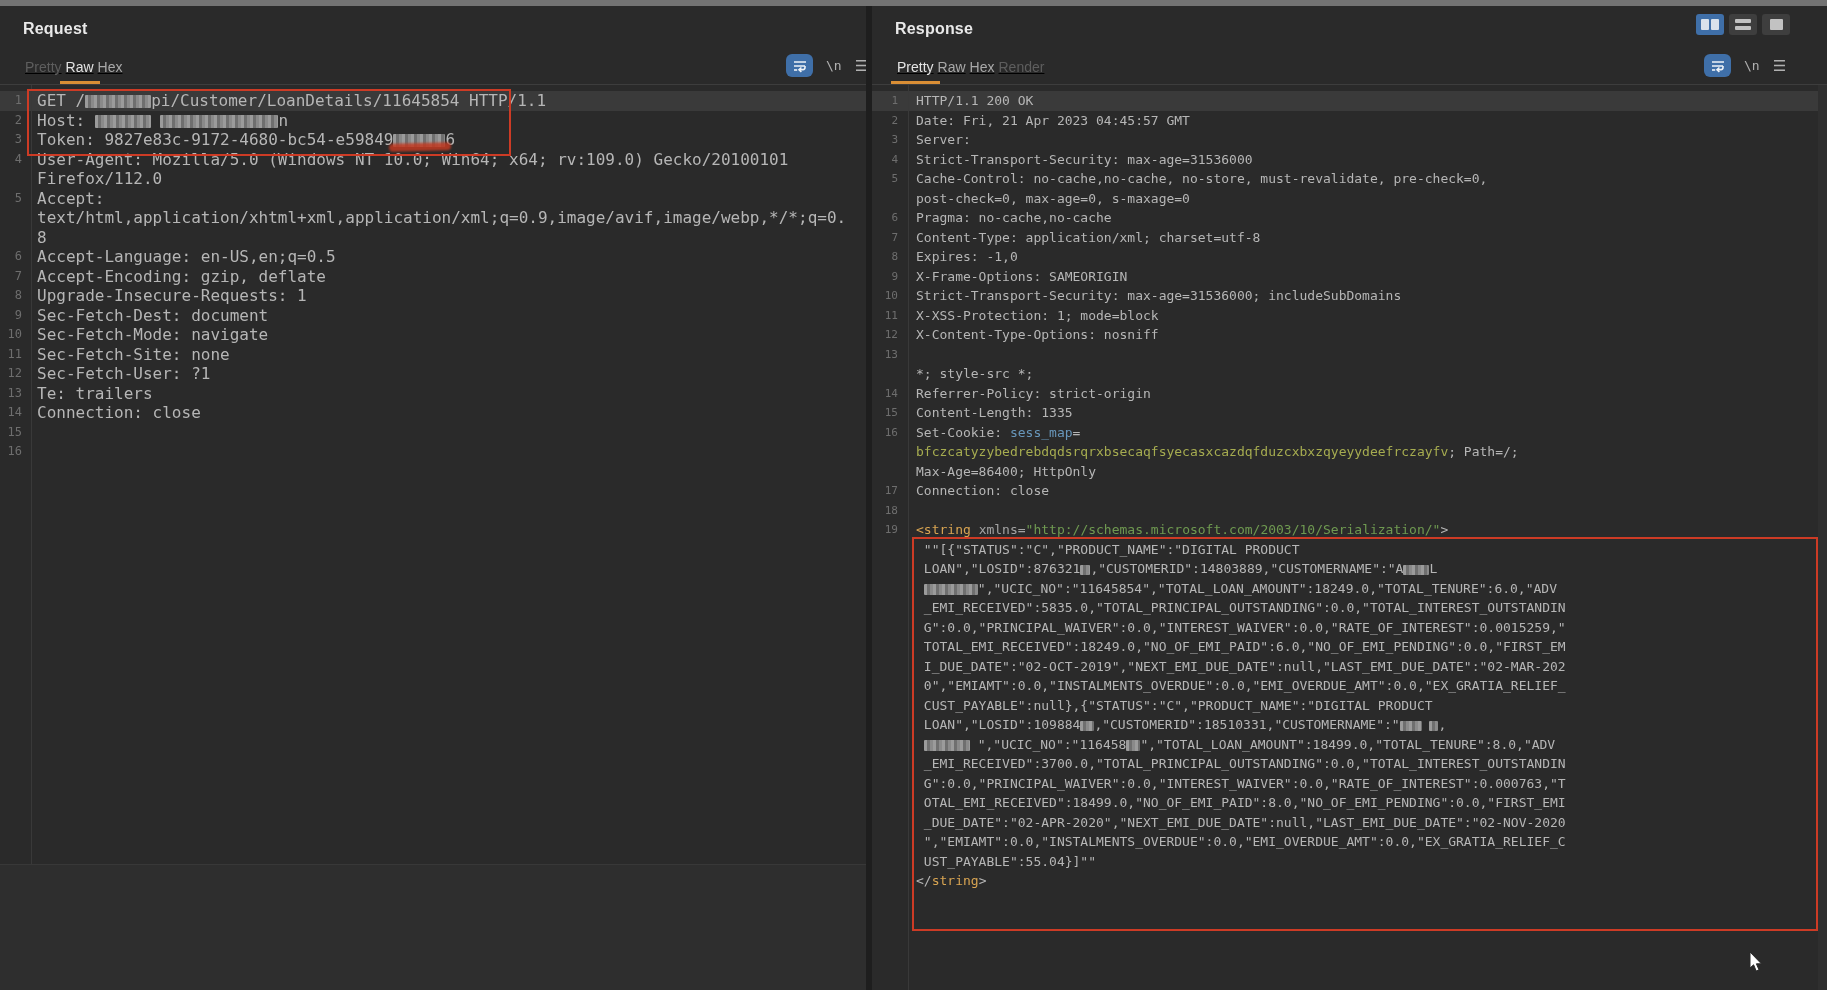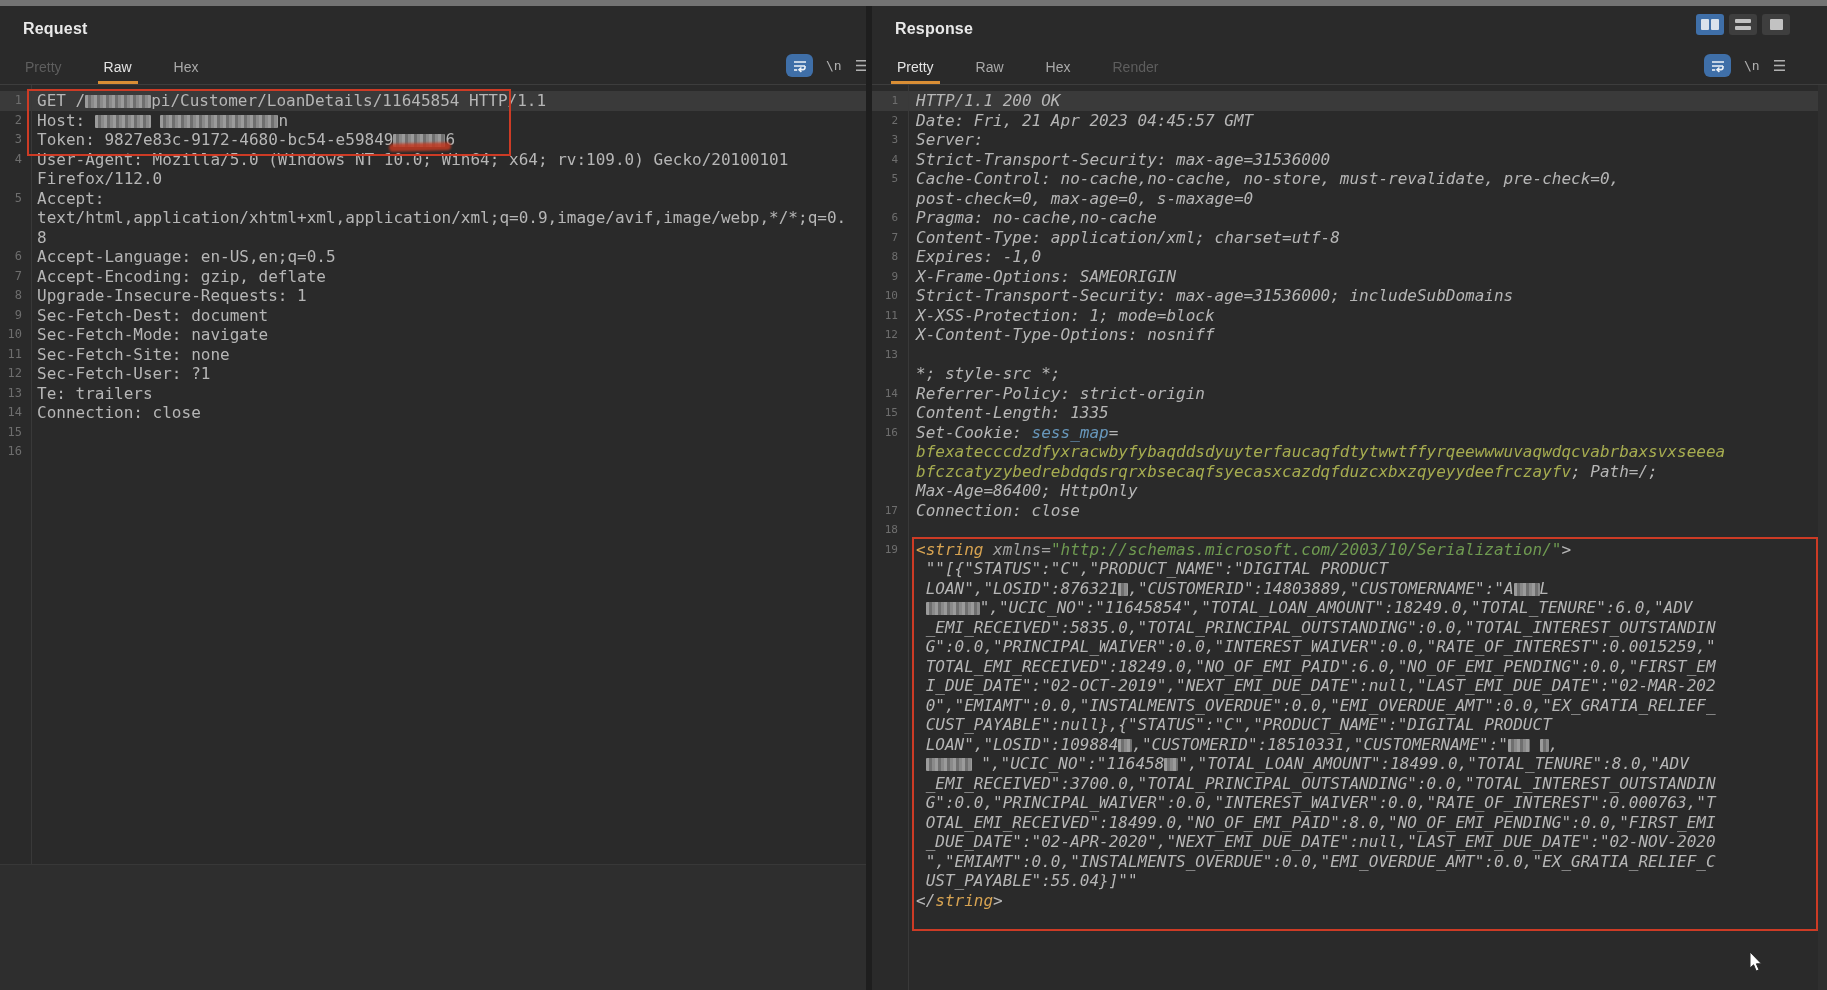--- a/index.html
+++ b/index.html
@@ -4,21 +4,21 @@
 <style>
   html,body{margin:0;padding:0;background:#1f1f1f;}
   .app{position:relative;width:1827px;height:990px;background:#2a2a2a;overflow:hidden;
        font-family:"Liberation Sans",sans-serif;border-top:6px solid #737373;box-sizing:border-box;}
   .panel{position:absolute;top:0;bottom:0;background:#2a2a2a;}
   .panel.left{left:0;width:866px;}
   .panel.right{left:872px;width:955px;}
   .v-divider{position:absolute;top:0;bottom:0;left:866px;width:6px;background:#1e1e1e;}
   .panel-head{position:absolute;top:0;left:0;right:0;height:78px;border-bottom:1px solid #3d3d3d;}
   .p-title{position:absolute;top:14px;left:23px;font-size:16px;font-weight:bold;color:#e9e9e9;letter-spacing:.2px;}
-  .tabs{position:absolute;bottom:0;left:23px;display:flex;gap:38px;}
+  .tabs{position:absolute;bottom:0;left:23px;display:flex;text-decoration:underline;}
   .tab{position:relative;padding:0 2px 9px 2px;font-size:14px;color:#a9a9a9;cursor:default;}
   .tab.active{color:#e3e3e3;}
   .tab.disabled{color:#5e5e5e;}
   .tab.active::after{content:"";position:absolute;left:-4px;right:-4px;bottom:0;height:3px;background:#d98e35;}
   .tools{position:absolute;bottom:7px;display:flex;align-items:center;gap:13px;}
   .panel.left .tools{left:786px;}
   .panel.right .tools{left:832px;}
   .wrap-btn{width:27px;height:23px;border-radius:6px;background:#3f6fa8;display:flex;align-items:center;justify-content:center;}
   .nl-label{font-family:"DejaVu Sans Mono",monospace;font-size:13px;color:#b0b0b0;}
   .ham{font-size:15px;color:#b0b0b0;line-height:1;}
@@ -35,21 +35,21 @@
   .editor::before{content:"";position:absolute;top:0;bottom:0;width:1px;background:#393939;}
   .editor.req::before{left:31px;}
   .editor.resp::before{left:36px;}
   .crow{display:flex;height:19.5px;line-height:19.5px;}
   .crow.hl{background:#3a3a3a;}
   .ln{flex:none;text-align:right;color:#6e6e6e;font-family:"DejaVu Sans Mono",monospace;}
   .editor.req .ln{width:22px;padding-right:9px;font-size:12px;}
   .editor.resp .ln{width:26px;padding-right:10px;font-size:11px;}
   .code{white-space:pre;font-family:"DejaVu Sans Mono",monospace;color:#b6b6b6;}
   .editor.req .code{font-size:16px;padding-left:6px;}
-  .editor.resp .code{font-size:16px;padding-left:8px;font-style:italic;}
+  .editor.resp .code{font-size:13px;padding-left:8px;}
   .seg-txt{color:#b6b6b6;}
   .seg-name{color:#6897bb;}
   .seg-cookie{color:#a6ac50;}
   .seg-tag{color:#d8a452;}
   .seg-attr{color:#a3a3a3;}
   .seg-str{color:#6f9a51;}
   .redact{display:inline-block;height:.8em;border-radius:1px;vertical-align:baseline;transform:translateY(2px);
     background:repeating-linear-gradient(90deg,#9b9b9b 0 3px,#6f6f6f 3px 6px,#8a8a8a 6px 9px);filter:blur(.7px);}
   .redact.scribble{position:relative;filter:none;}
   .redact.scribble::after{content:"";position:absolute;left:-4px;right:-6px;bottom:-4px;height:8px;background:#c23a22;
@@ -260,24 +260,20 @@
         <div class="crow">
           <span class="ln">15</span>
           <span class="code"><span class="seg-txt">Content-Length: 1335</span></span>
         </div>
         <div class="crow">
           <span class="ln">16</span>
           <span class="code"><span class="seg-txt">Set-Cookie: </span><span class="seg-name">sess_map</span><span class="seg-txt">=</span></span>
         </div>
         <div class="crow">
           <span class="ln"></span>
-          <span class="code"><span class="seg-cookie">bfexatecccdzdfyxracwbyfybaqddsdyuyterfaucaqfdtytwwtffyrqeewwwuvaqwdqcvabrbaxsvxseeea</span></span>
-        </div>
-        <div class="crow">
-          <span class="ln"></span>
           <span class="code"><span class="seg-cookie">bfczcatyzybedrebdqdsrqrxbsecaqfsyecasxcazdqfduzcxbxzqyeyydeefrczayfv</span><span class="seg-txt">; Path=/;</span></span>
         </div>
         <div class="crow">
           <span class="ln"></span>
           <span class="code"><span class="seg-txt">Max-Age=86400; HttpOnly</span></span>
         </div>
         <div class="crow">
           <span class="ln">17</span>
           <span class="code"><span class="seg-txt">Connection: close</span></span>
         </div>

